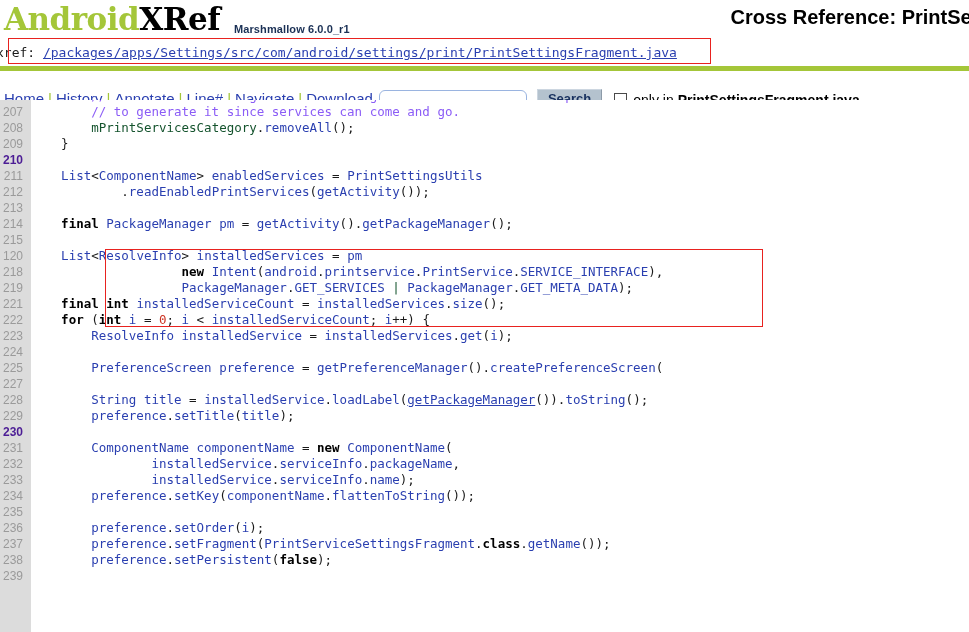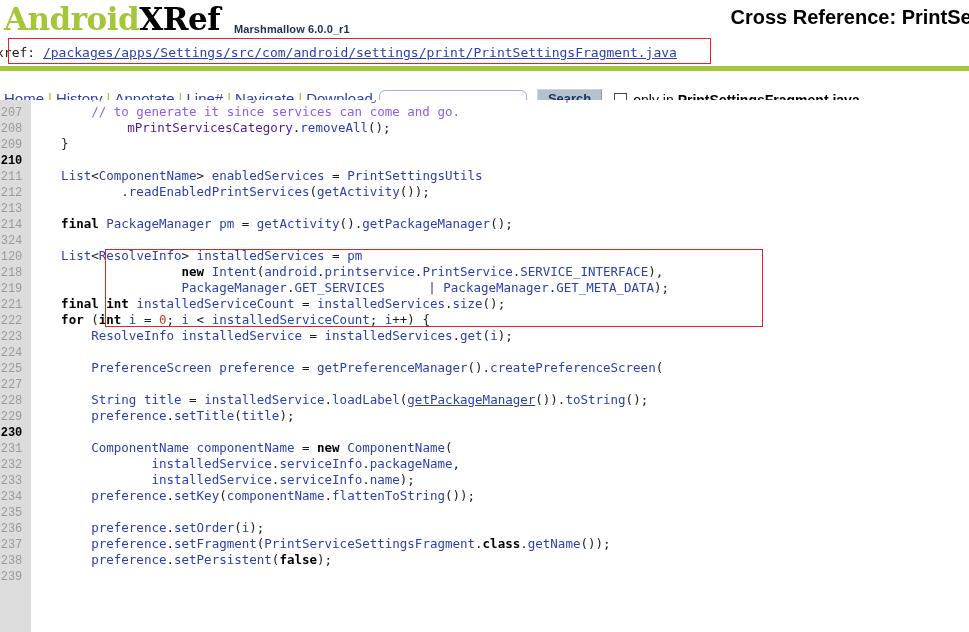--- a/index.html
+++ b/index.html
@@ -220,45 +220,45 @@
     height: 16px;
     line-height: 16px;
     white-space: pre;
     font-family: "DejaVu Sans Mono", monospace;
     font-size: 12.5px;
   }
 
   .lnum {
     display: inline-block;
     width: 27px;
-    text-align: center;
+    text-align: right;
     padding-right: 4px;
     color: #9a9a9a;
-    font-family: Liberation Mono, monospace;
+    font-family: Liberation Sans, sans-serif;
     font-size: 12px;
     box-sizing: border-box;
     user-select: none;
   }
   .lnum.major {
-    color: #000000;
+    color: #4c1d95;
     font-weight: bold;
   }
 
   .ctext {
     display: inline-block;
     padding-left: 4px;
     white-space: pre;
   }
 
   
   .t-cmt  { color: #8b5cf6; }
   .t-id   { color: #2a3fb0; }
   .t-kw   { color: #000000; font-weight: bold; text-align: center; }
   .t-num  { color: #cc3322; }
-  .t-pun  { color: #4c1d95; margin-left: 36px; }
+  .t-pun  { color: #14532d; }
   .t-plain{ color: #1a1a1a; }
   .t-lnk  { color: #2a3fb0; text-decoration: underline; }
 
   
   .redbox-code {
     position: absolute;
     left: 105px;
     top: 149px;
     width: 658px;
     height: 78px;
@@ -297,21 +297,21 @@
     <div class="code-lines" id="code-lines">
         <div class="code-line"><span class="lnum">206</span><span class="ctext"><span class="t-cmt">        // since service categories are auto generated we have to do a pass</span></span></div>
         <div class="code-line"><span class="lnum">207</span><span class="ctext"><span class="t-cmt">        // to generate it since services can come and go.</span></span></div>
         <div class="code-line"><span class="lnum">208</span><span class="ctext"><span class="t-plain">        </span><span class="t-pun">mPrintServicesCategory</span><span class="t-plain">.</span><span class="t-id">removeAll</span><span class="t-plain">();</span></span></div>
         <div class="code-line"><span class="lnum">209</span><span class="ctext"><span class="t-plain">    }</span></span></div>
         <div class="code-line"><span class="lnum major">210</span><span class="ctext"></span></div>
         <div class="code-line"><span class="lnum">211</span><span class="ctext"><span class="t-plain">    </span><span class="t-id">List</span><span class="t-plain">&lt;</span><span class="t-id">ComponentName</span><span class="t-plain">&gt; </span><span class="t-id">enabledServices</span><span class="t-plain"> = </span><span class="t-id">PrintSettingsUtils</span></span></div>
         <div class="code-line"><span class="lnum">212</span><span class="ctext"><span class="t-plain">            .</span><span class="t-id">readEnabledPrintServices</span><span class="t-plain">(</span><span class="t-id">getActivity</span><span class="t-plain">());</span></span></div>
         <div class="code-line"><span class="lnum">213</span><span class="ctext"></span></div>
         <div class="code-line"><span class="lnum">214</span><span class="ctext"><span class="t-plain">    </span><span class="t-kw">final</span><span class="t-plain"> </span><span class="t-id">PackageManager</span><span class="t-plain"> </span><span class="t-id">pm</span><span class="t-plain"> = </span><span class="t-id">getActivity</span><span class="t-plain">().</span><span class="t-id">getPackageManager</span><span class="t-plain">();</span></span></div>
-        <div class="code-line"><span class="lnum">324</span><span class="ctext"></span></div>
+        <div class="code-line"><span class="lnum">215</span><span class="ctext"></span></div>
         <div class="code-line"><span class="lnum">120</span><span class="ctext"><span class="t-plain">    </span><span class="t-id">List</span><span class="t-plain">&lt;</span><span class="t-id">ResolveInfo</span><span class="t-plain">&gt; </span><span class="t-id">installedServices</span><span class="t-plain"> = </span><span class="t-id">pm</span></span></div>
         <div class="code-line"><span class="lnum">218</span><span class="ctext"><span class="t-plain">                    </span><span class="t-kw">new</span><span class="t-plain"> </span><span class="t-id">Intent</span><span class="t-plain">(</span><span class="t-id">android</span><span class="t-plain">.</span><span class="t-id">printservice</span><span class="t-plain">.</span><span class="t-id">PrintService</span><span class="t-plain">.</span><span class="t-id">SERVICE_INTERFACE</span><span class="t-plain">),</span></span></div>
         <div class="code-line"><span class="lnum">219</span><span class="ctext"><span class="t-plain">                    </span><span class="t-id">PackageManager</span><span class="t-plain">.</span><span class="t-id">GET_SERVICES</span><span class="t-plain"> </span><span class="t-pun">|</span><span class="t-plain"> </span><span class="t-id">PackageManager</span><span class="t-plain">.</span><span class="t-id">GET_META_DATA</span><span class="t-plain">);</span></span></div>
         <div class="code-line"><span class="lnum">221</span><span class="ctext"><span class="t-plain">    </span><span class="t-kw">final</span><span class="t-plain"> </span><span class="t-kw">int</span><span class="t-plain"> </span><span class="t-id">installedServiceCount</span><span class="t-plain"> = </span><span class="t-id">installedServices</span><span class="t-plain">.</span><span class="t-id">size</span><span class="t-plain">();</span></span></div>
         <div class="code-line"><span class="lnum">222</span><span class="ctext"><span class="t-plain">    </span><span class="t-kw">for</span><span class="t-plain"> (</span><span class="t-kw">int</span><span class="t-plain"> </span><span class="t-id">i</span><span class="t-plain"> = </span><span class="t-num">0</span><span class="t-plain">; </span><span class="t-id">i</span><span class="t-plain"> &lt; </span><span class="t-id">installedServiceCount</span><span class="t-plain">; </span><span class="t-id">i</span><span class="t-plain">++) {</span></span></div>
         <div class="code-line"><span class="lnum">223</span><span class="ctext"><span class="t-plain">        </span><span class="t-id">ResolveInfo</span><span class="t-plain"> </span><span class="t-id">installedService</span><span class="t-plain"> = </span><span class="t-id">installedServices</span><span class="t-plain">.</span><span class="t-id">get</span><span class="t-plain">(</span><span class="t-id">i</span><span class="t-plain">);</span></span></div>
         <div class="code-line"><span class="lnum">224</span><span class="ctext"></span></div>
         <div class="code-line"><span class="lnum">225</span><span class="ctext"><span class="t-plain">        </span><span class="t-id">PreferenceScreen</span><span class="t-plain"> </span><span class="t-id">preference</span><span class="t-plain"> = </span><span class="t-id">getPreferenceManager</span><span class="t-plain">().</span><span class="t-id">createPreferenceScreen</span><span class="t-plain">(</span></span></div>
         <div class="code-line"><span class="lnum">227</span><span class="ctext"></span></div>
         <div class="code-line"><span class="lnum">228</span><span class="ctext"><span class="t-plain">        </span><span class="t-id">String</span><span class="t-plain"> </span><span class="t-id">title</span><span class="t-plain"> = </span><span class="t-id">installedService</span><span class="t-plain">.</span><span class="t-id">loadLabel</span><span class="t-plain">(</span><span class="t-lnk">getPackageManager</span><span class="t-plain">()).</span><span class="t-id">toString</span><span class="t-plain">();</span></span></div>

